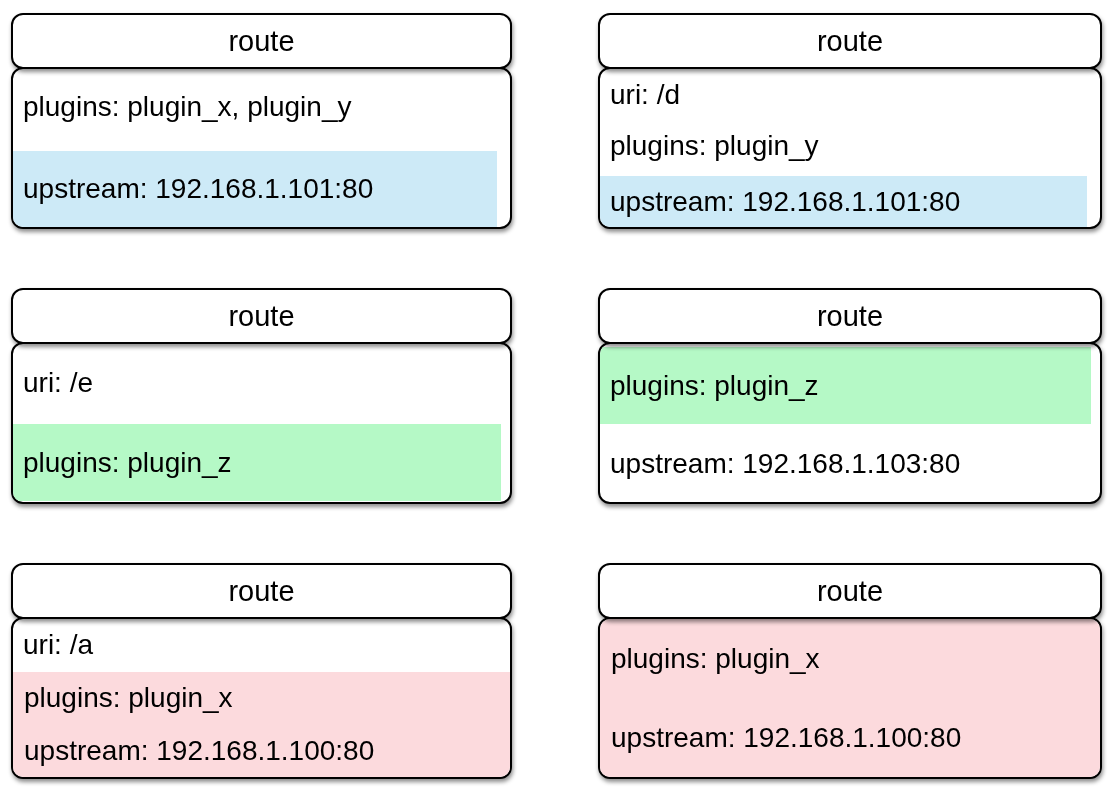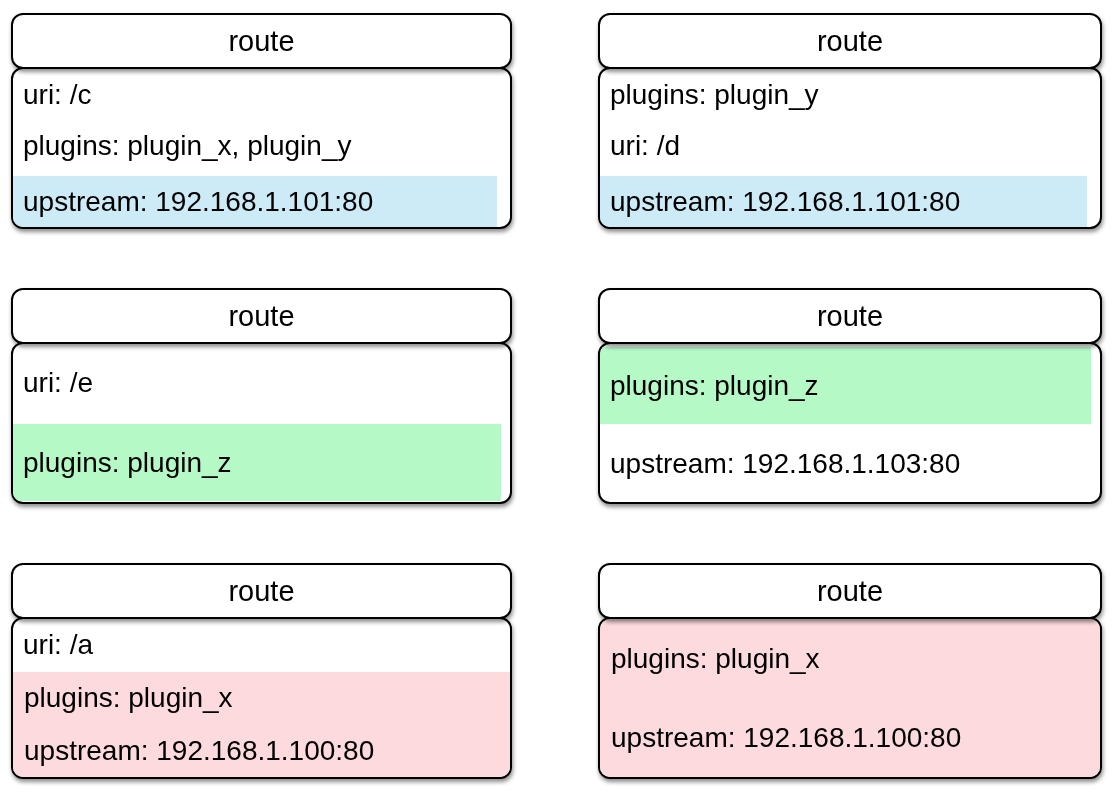--- a/index.html
+++ b/index.html
@@ -67,31 +67,30 @@
   .line[data-hl="pink"]  { margin: 0; padding-left: 11px; }
 </style>
 </head>
 <body>
 
 <div class="canvas">
 
   <div class="card">
     <div class="card-header">route</div>
     <div class="card-body">
-      <div class="line">uri: /c</div>
       <div class="line">plugins: plugin_x, plugin_y</div>
       <div class="line" data-hl="blue" style="background-color: rgb(205, 234, 247);">upstream: 192.168.1.101:80</div>
     </div>
   </div>
 
   <div class="card">
     <div class="card-header">route</div>
     <div class="card-body">
+      <div class="line">uri: /d</div>
       <div class="line">plugins: plugin_y</div>
-      <div class="line">uri: /d</div>
       <div class="line" data-hl="blue" style="background-color: rgb(205, 234, 247);">upstream: 192.168.1.101:80</div>
     </div>
   </div>
 
   <div class="card">
     <div class="card-header">route</div>
     <div class="card-body">
       <div class="line">uri: /e</div>
       <div class="line" data-hl="green" style="background-color: rgb(181, 249, 198);">plugins: plugin_z</div>
     </div>

